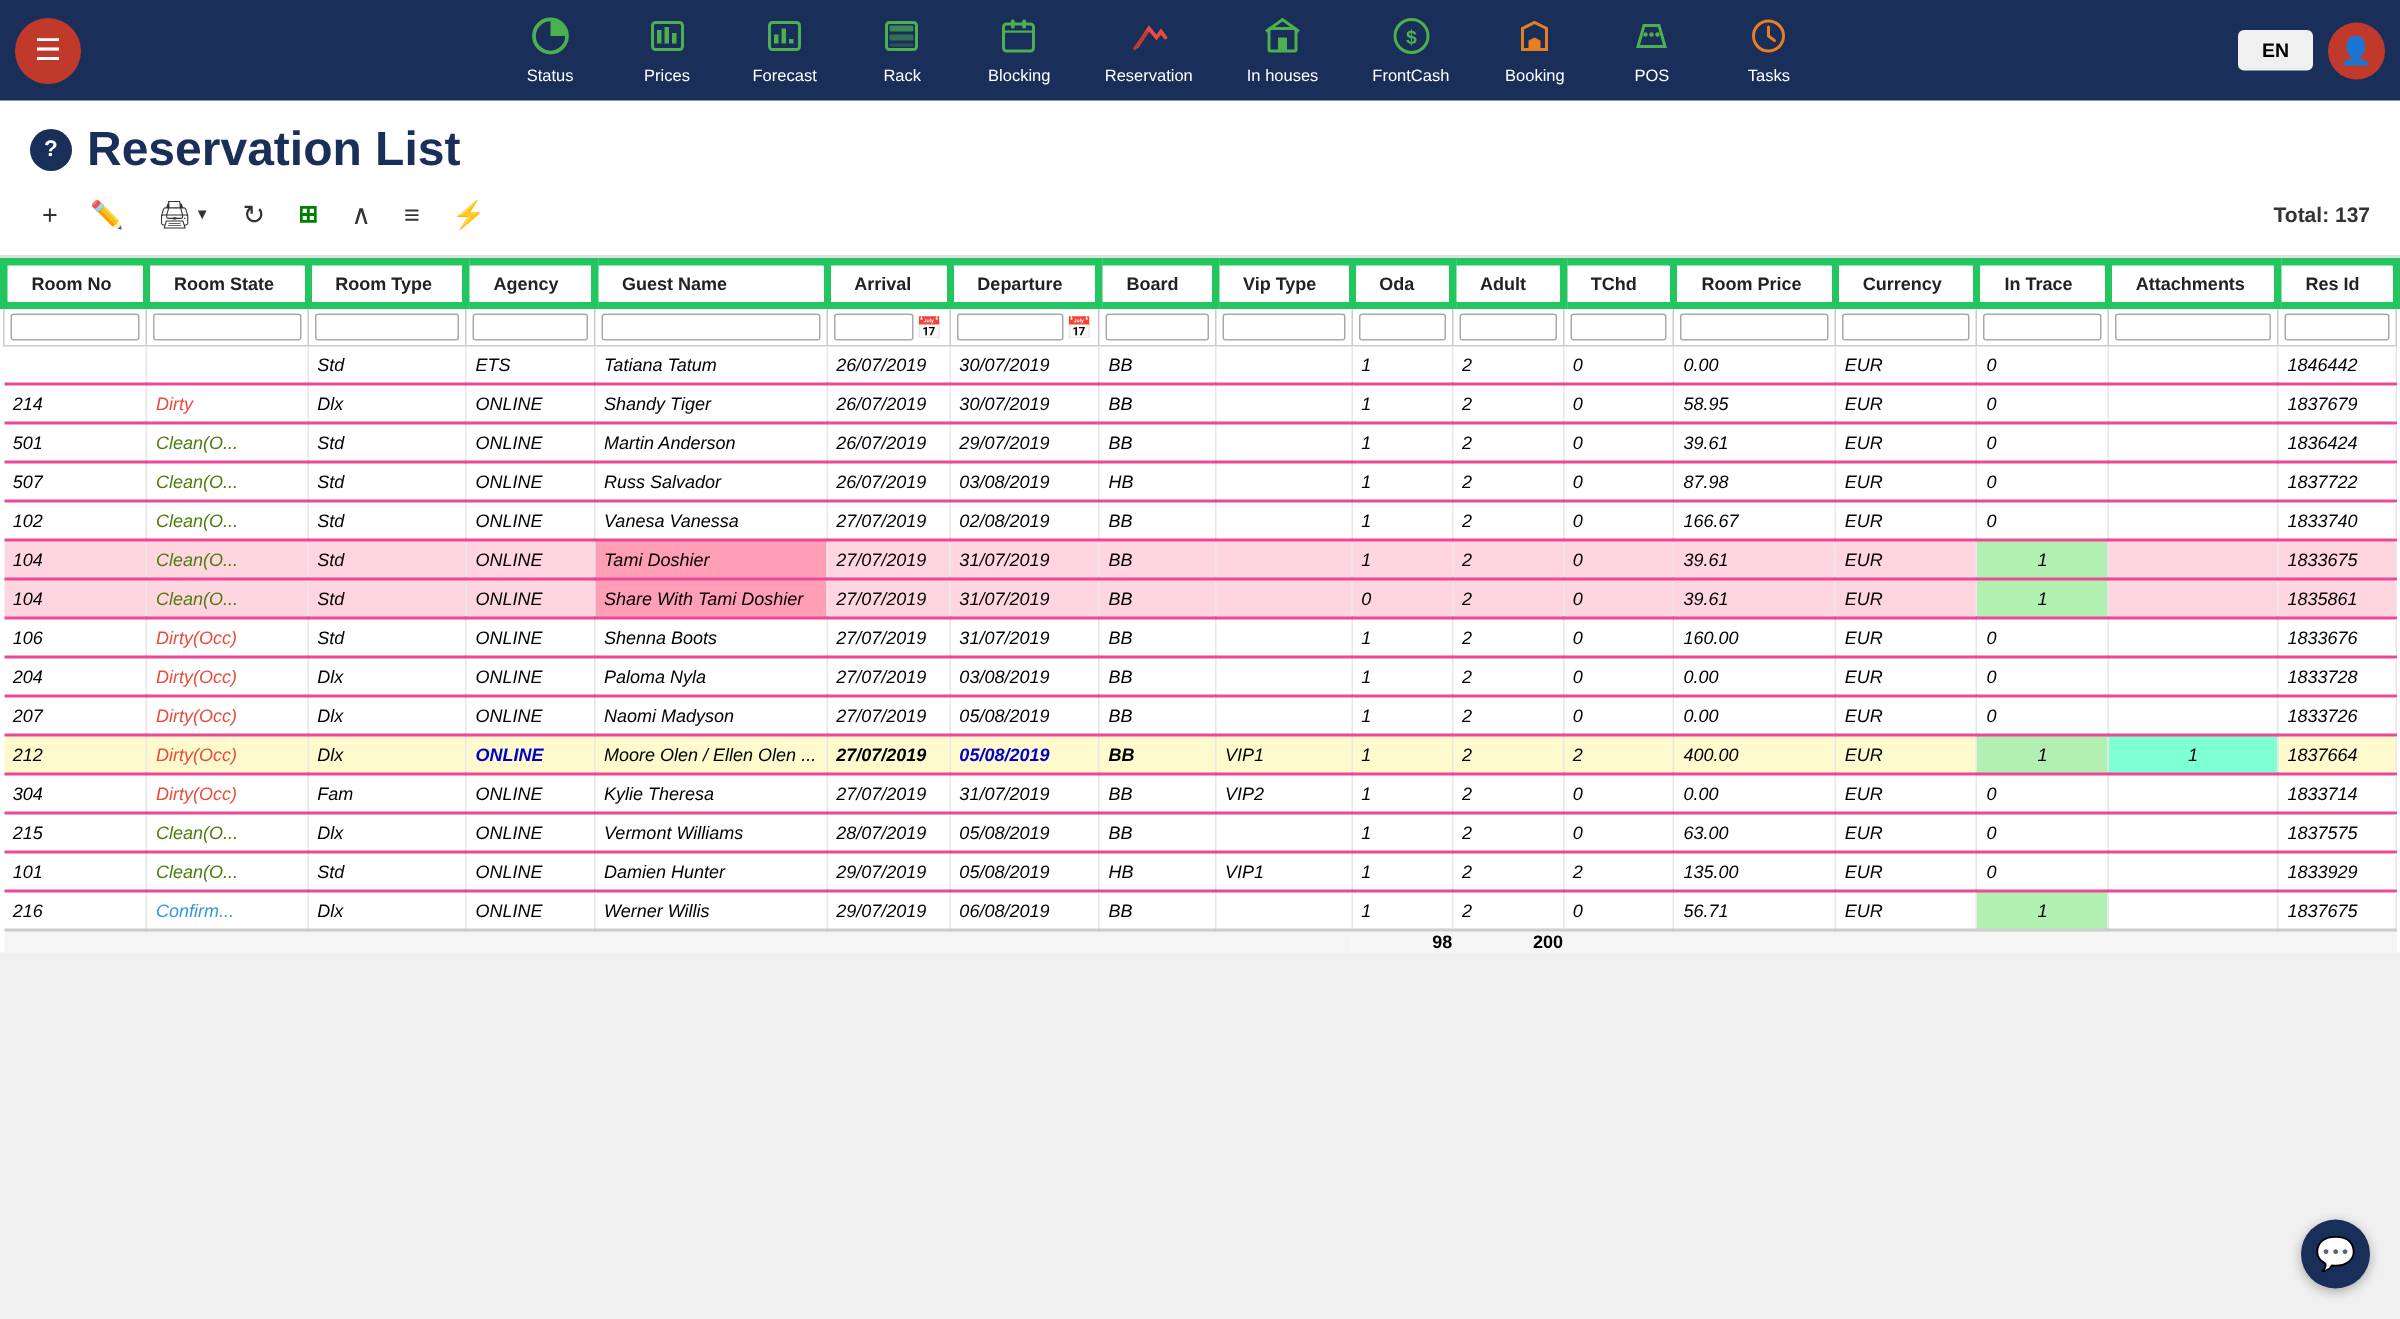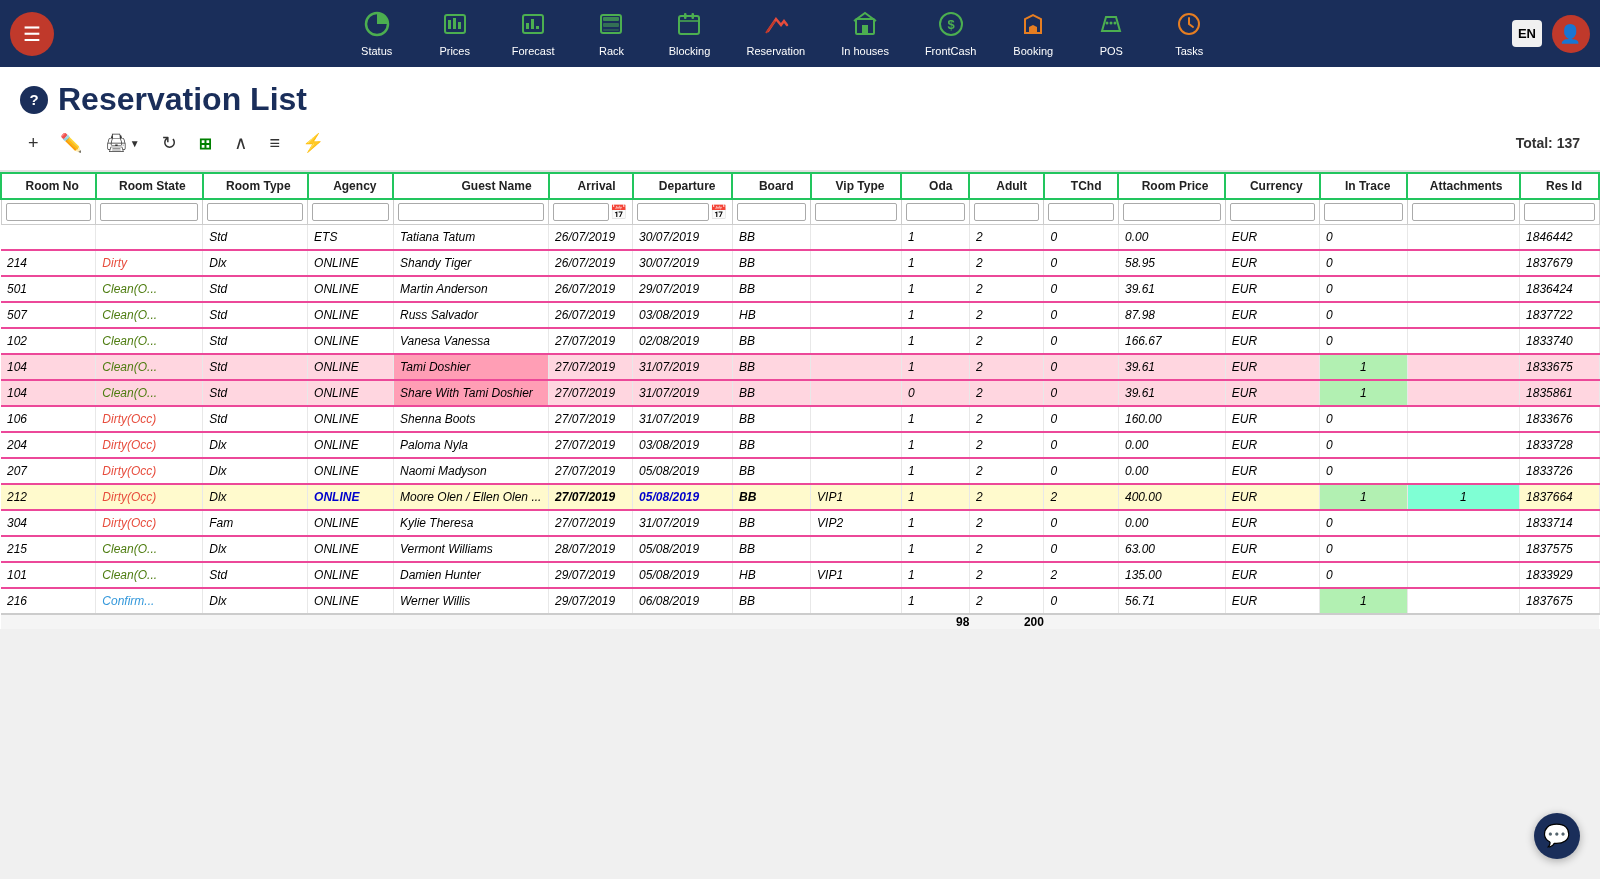--- a/index.html
+++ b/index.html
@@ -20,21 +20,21 @@
       display: flex; align-items: center; flex: 1; justify-content: center; gap: 8px;
     }
     .nav-item {
       display: flex; flex-direction: column; align-items: center; cursor: pointer;
       padding: 6px 14px; color: white; min-width: 70px;
     }
     .nav-item .nav-icon { font-size: 22px; margin-bottom: 2px; }
     .nav-item .nav-label { font-size: 11px; }
     .nav-right { display: flex; align-items: center; gap: 10px; margin-left: auto; }
     .lang-btn {
-      background: #f0f0f0; border: none; padding: 6px 6px; font-size: 13px;
+      background: #f0f0f0; border: none; padding: 6px 16px; font-size: 13px;
       border-radius: 4px; cursor: pointer; font-weight: bold;
     }
     .user-avatar {
       width: 38px; height: 38px; background: #c0392b; border-radius: 50%;
       display: flex; align-items: center; justify-content: center; color: white;
       font-size: 18px; cursor: pointer;
     }
 
     
     .page-header {
@@ -70,22 +70,22 @@
     }
 
     
     .table-wrapper {
       background: white; overflow-x: auto;
     }
     table {
       width: 100%; border-collapse: collapse; font-size: 12px;
     }
     thead th {
-      background: white; border: 2px solid #22c55e; padding: 5px 16px;
-      text-align: right; font-weight: bold; color: #222; white-space: nowrap;
+      background: white; border: 5px solid #22c55e; padding: 5px 16px;
+      text-align: left; font-weight: bold; color: #222; white-space: nowrap;
       position: sticky; top: 0; z-index: 2;
     }
     .filter-row td {
       padding: 3px 4px; border: 1px solid #ccc;
     }
     .filter-row input {
       width: 100%; border: 1px solid #aaa; padding: 2px 4px; font-size: 11px;
       border-radius: 2px;
     }
     tbody tr { border-bottom: 2px solid #ec4899; font-style: italic; }

